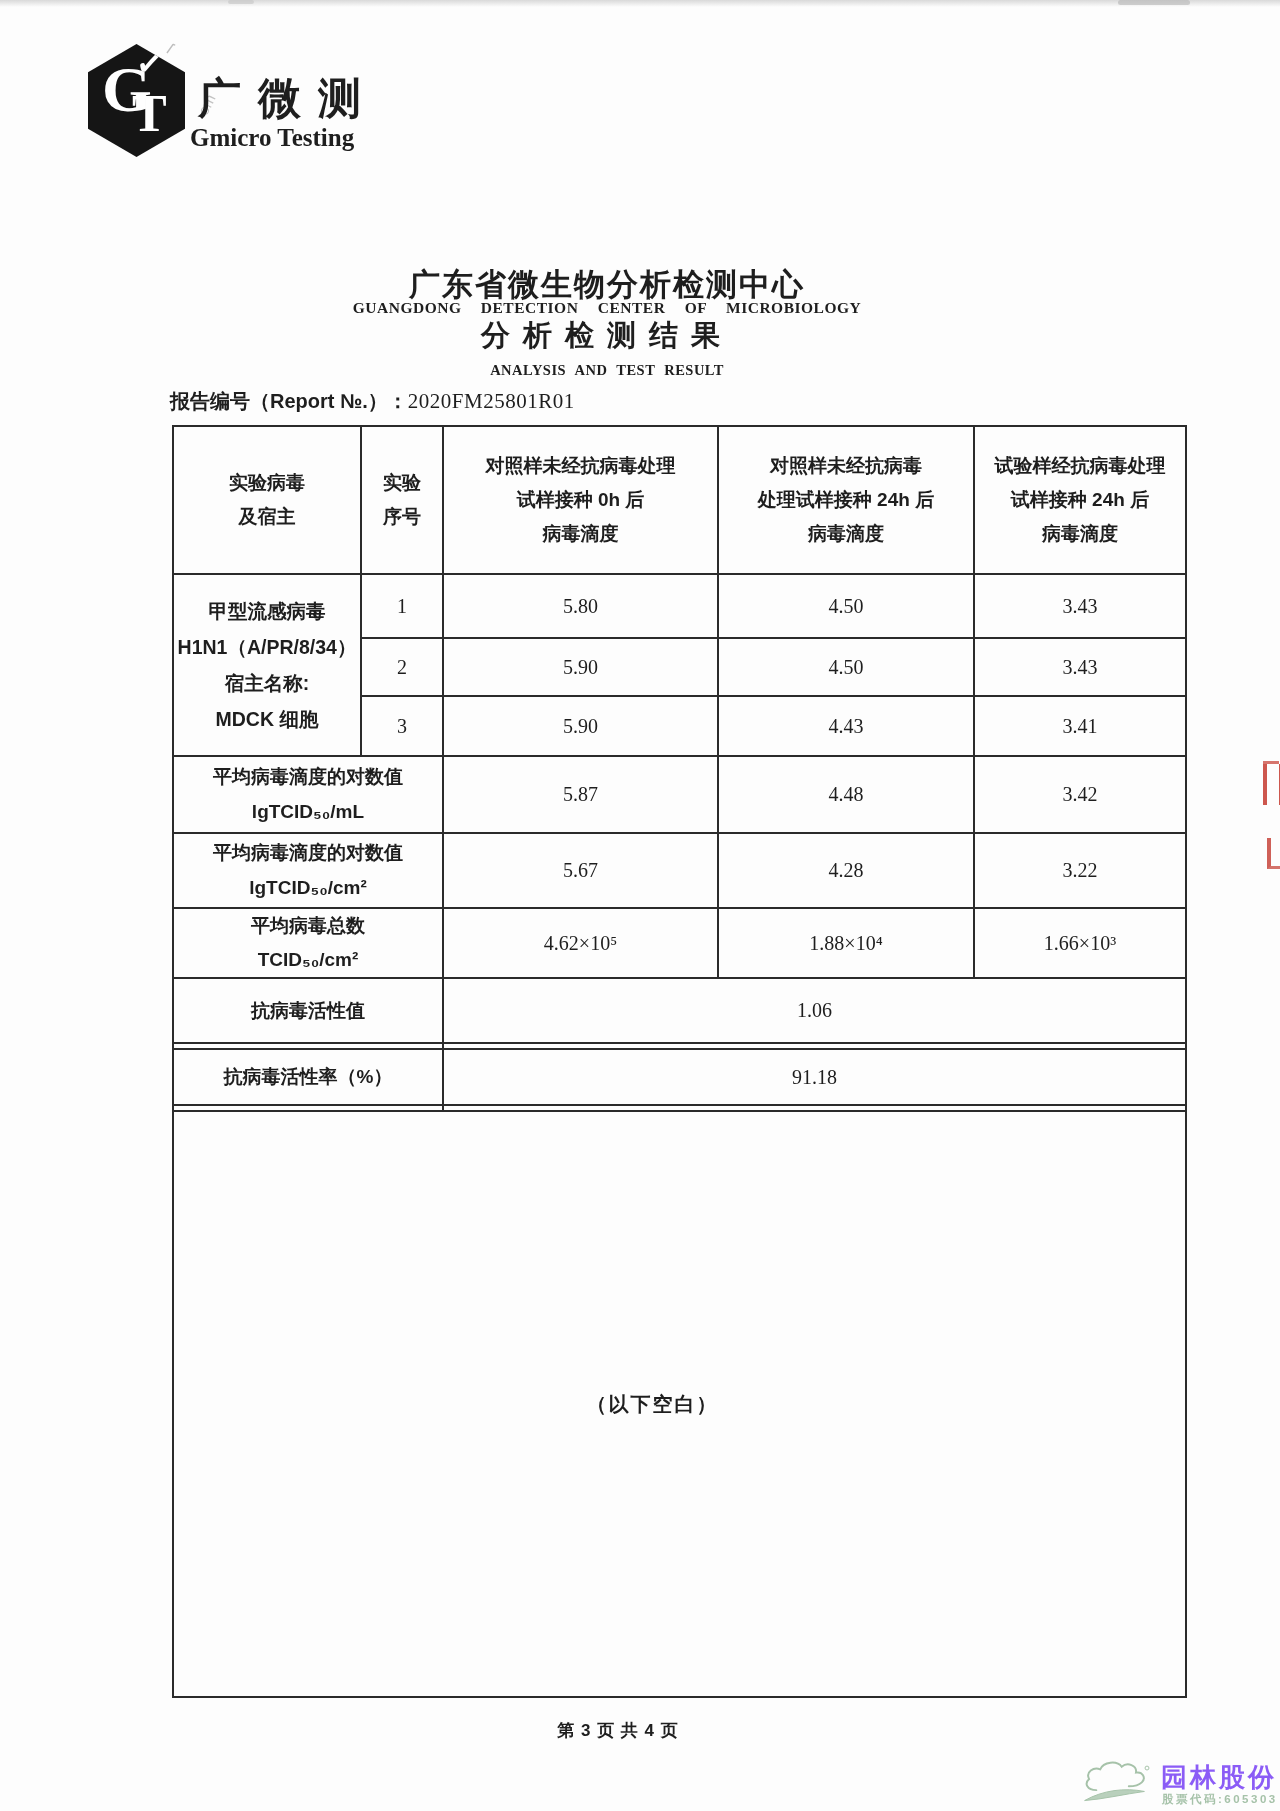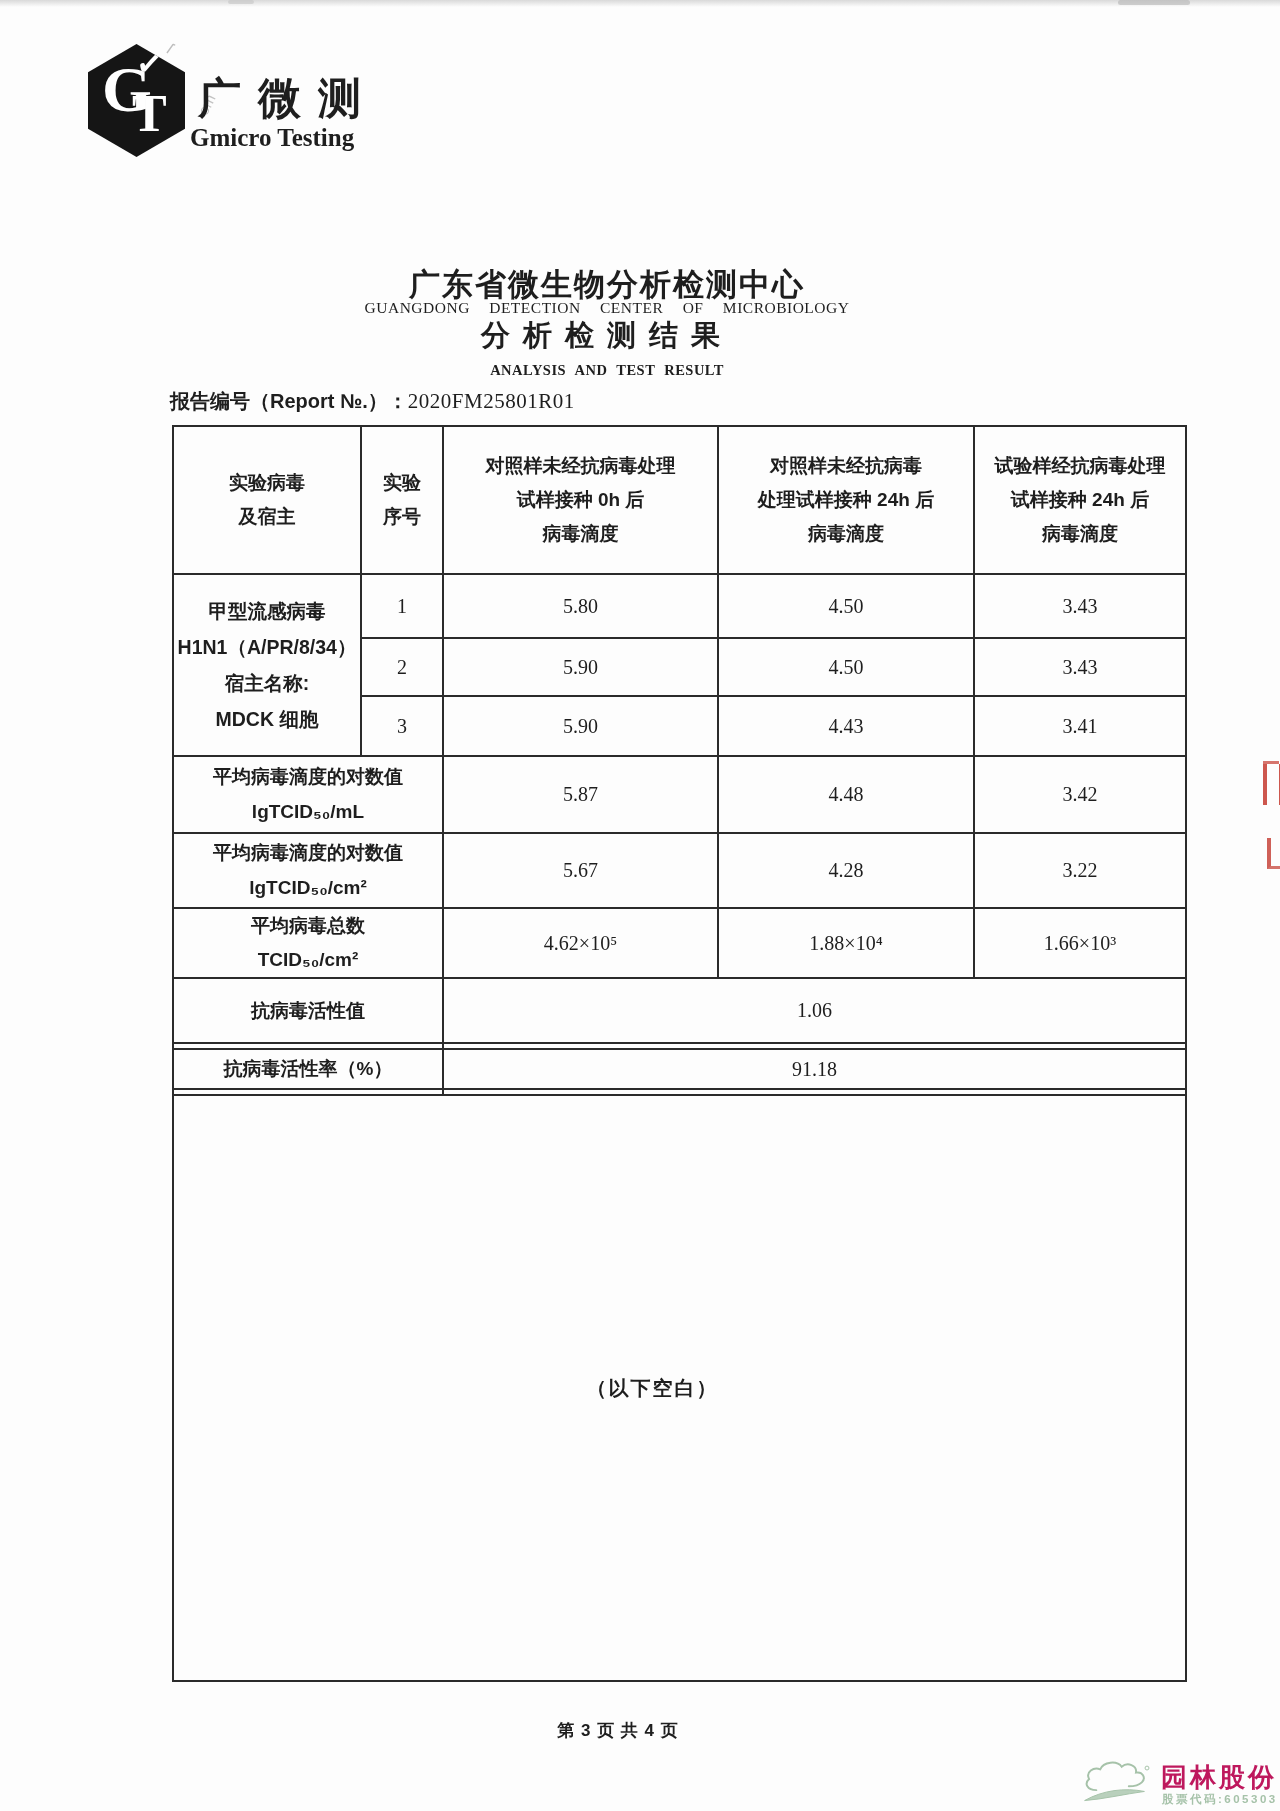--- a/index.html
+++ b/index.html
@@ -24,21 +24,21 @@
   .hex .chk{position:absolute;left:48px;top:2px;color:#fff;font-size:34px;font-weight:700;
     transform:rotate(6deg);line-height:1;}
   .faint1{position:absolute;left:168px;top:40px;color:#8a8a8a;opacity:.55;font-size:16px;transform:rotate(35deg);}
   .faint2{position:absolute;left:196px;top:96px;color:#8a8a8a;opacity:.5;font-size:15px;transform:rotate(-64deg);}
   .logo-cn{position:absolute;left:198px;top:70px;font-size:43px;font-weight:700;letter-spacing:17px;white-space:nowrap;}
   .logo-en{position:absolute;left:190px;top:124px;font-size:25px;font-weight:700;
     font-family:"Liberation Serif",serif;white-space:nowrap;}
   
   .ctr{position:absolute;left:607px;transform:translateX(-50%);white-space:nowrap;text-align:center;}
   .org-cn{top:228px;font-size:31px;font-weight:700;letter-spacing:2px;margin-top:36px;}
-  .org-en{top:299px;font-size:15.5px;font-weight:400;font-family:"Liberation Serif",serif;
+  .org-en{top:299px;font-size:15.5px;font-weight:700;font-family:"Liberation Serif",serif;
     word-spacing:15px;letter-spacing:.5px;}
   .doc-cn{top:316px;font-size:29px;font-weight:700;letter-spacing:13px;}
   .doc-en{top:362px;font-size:14.5px;font-weight:700;font-family:"Liberation Serif",serif;
     letter-spacing:.5px;word-spacing:5px;}
   
   .report-line{position:absolute;left:170px;top:388px;font-size:20px;font-weight:600;white-space:nowrap;}
   .report-line .rno{font-family:"Liberation Serif",serif;font-weight:400;font-size:21px;letter-spacing:.5px;}
   
   table.results{position:absolute;left:172px;top:425px;width:1013px;
     border-collapse:collapse;table-layout:fixed;padding-left:44px;}
@@ -165,21 +165,21 @@
       <td class="num">1.66×10³</td>
     </tr>
     <tr style="height:65px">
       <td class="cjk" colspan="2">抗病毒活性值</td>
       <td class="num" colspan="3">1.06</td>
     </tr>
     <tr class="spacer" style="height:6px">
       <td colspan="2"></td>
           <td colspan="3"></td>
     </tr>
-    <tr style="height:40px">
+    <tr style="height:56px">
       <td class="cjk" colspan="2">抗病毒活性率（%）</td>
       <td class="num" colspan="3">91.18</td>
     </tr>
     <tr class="spacer" style="height:6px">
       <td colspan="2"></td>
           <td colspan="3"></td>
     </tr>
     <tr style="height:586px">
       <td class="blankcell" colspan="5">
         <span class="blank-note">（以下空白）</span>
@@ -193,16 +193,16 @@
 
   <div class="footer">第 3 页 共 4 页</div>
 
   <div class="wm-cloud">
     <svg width="78" height="46" viewBox="0 0 120 70">
       <path d="M22 46 C8 46 3 36 11 29 C5 18 18 10 28 14 C33 2 54 0 61 10 C70 2 85 8 83 19 C93 17 99 27 92 34 C88 38 80 40 72 40" fill="none" stroke="#a6c2a9" stroke-width="3" stroke-linecap="round"></path>
       <path d="M4 62 C32 46 66 42 96 48 C66 52 32 60 4 62 Z" fill="#b9d0bc" stroke="#a6c2a9" stroke-width="1.5"></path>
       <circle cx="100" cy="12" r="3" fill="none" stroke="#a6c2a9" stroke-width="1.5"></circle>
     </svg>
   </div>
-  <div class="wm-company" style="color:#be185d">园林股份</div>
+  <div class="wm-company" style="color:#8b5cf6">园林股份</div>
   <div class="wm-stock" style="color:#a6c2a9">股票代码:605303</div>
 
 </div>
 
 </body></html>

